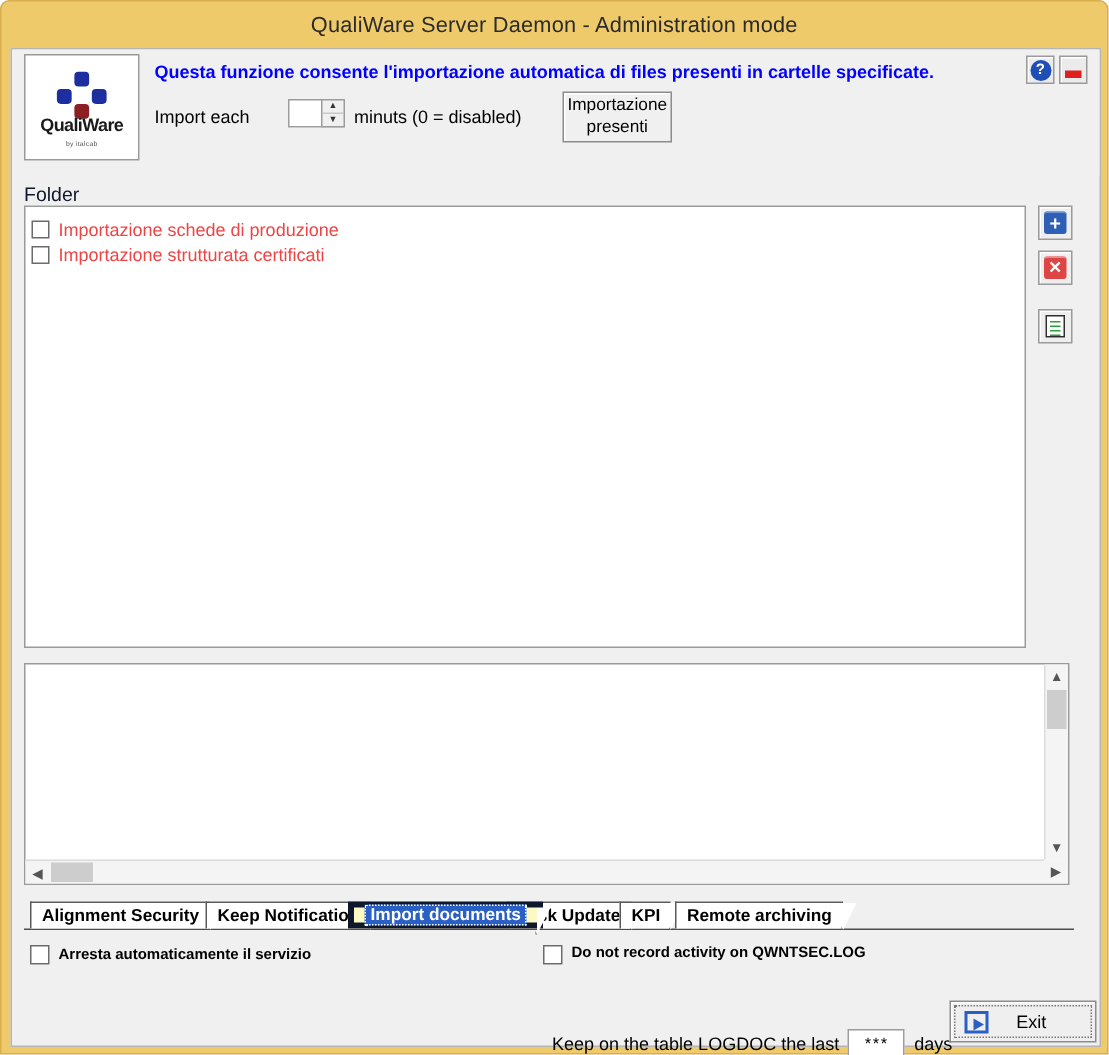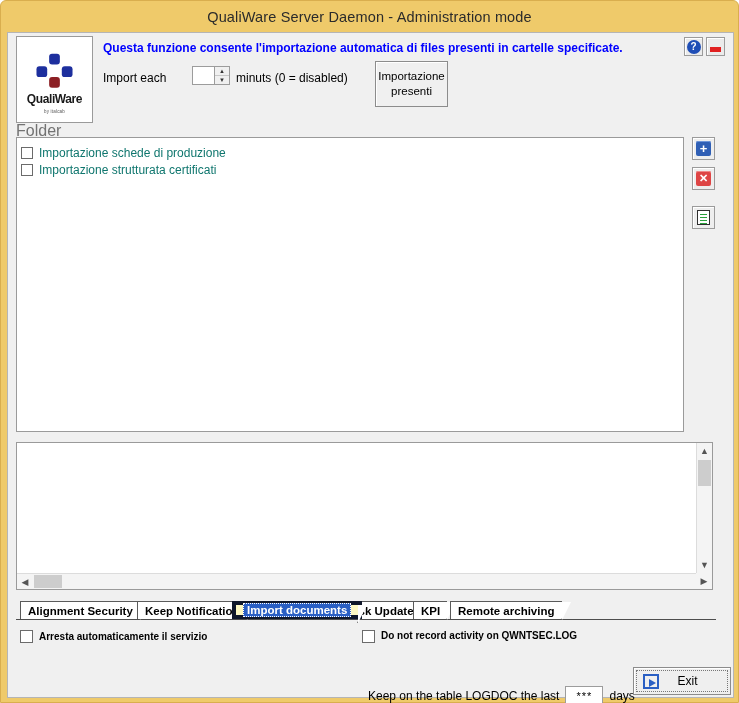--- a/index.html
+++ b/index.html
@@ -35,21 +35,21 @@
     border:1px solid #b5b5b5;
     box-sizing:border-box;
   }
 
   
   .header{
     position:absolute;left:0;top:0;width:725px;height:84px;
     background:#f0f0f0;
   }
   .logo-box{
-    position:absolute;left:8px;top:3px;width:77px;height:87px;
+    position:absolute;left:8px;top:3px;width:77px;height:71px;
     background:#ffffff;border:1px solid #9a9a9a;
     box-sizing:border-box;
   }
   .logo-art{position:absolute;left:0;top:0;width:100%;height:100%;}
   .logo-word{
     position:absolute;left:0;bottom:16px;width:100%;
     text-align:center;font-size:12px;font-weight:bold;
     color:#1a1a1a;letter-spacing:-0.4px;
     font-family:"Liberation Sans", sans-serif;
   }
@@ -78,21 +78,21 @@
     display:flex;flex-direction:column;
   }
   .spin-btns div{
     flex:1;display:flex;align-items:center;justify-content:center;
     font-size:6px;line-height:1;color:#333;
   }
   .spin-btns div:first-child{border-bottom:1px solid #c8c8c8;}
   .lbl-minuts{position:absolute;left:228px;top:38px;font-size:12px;}
 
   .btn-immediata{
-    position:absolute;left:367px;top:28px;width:73px;height:46px;
+    position:absolute;left:367px;top:28px;width:73px;height:34px;
     background:#f0f0f0;border:1px solid #8c8c8c;box-sizing:border-box;
     font-size:11.5px;line-height:15px;text-align:center;
     display:flex;flex-direction:column;align-items:center;justify-content:center;
     cursor:default;
     box-shadow:inset 1px 1px 0 #ffffff;
   }
 
   .topright-btns{position:absolute;right:8px;top:4px;display:flex;gap:3px;}
   .tool-sq{
     width:19px;height:19px;background:#ebebeb;
@@ -103,36 +103,36 @@
   .help-circle{
     width:14px;height:14px;border-radius:50%;
     background:#1f4eb6;color:#fff;font-size:10px;font-weight:bold;
     display:flex;align-items:center;justify-content:center;
     line-height:1;
   }
   .min-bar{width:11px;height:5px;background:#e02020;margin-top:5px;}
 
   
   .lbl-folder{
-    position:absolute;left:8px;top:89px;font-size:16px;color:#737373;
+    position:absolute;left:8px;top:89px;font-size:13px;color:#0f172a;
   }
   .folder-list{
     position:absolute;left:8px;top:104px;width:668px;height:295px;
     background:#ffffff;border:1px solid #9a9a9a;box-sizing:border-box;
     overflow:hidden;
   }
   .folder-row{
     display:flex;align-items:center;height:17px;padding-left:4px;
   }
   .cb{
     width:12px;height:12px;background:#fff;
     border:1px solid #6b6b6b;box-sizing:border-box;
     flex:0 0 auto;margin-right:6px;
   }
-  .folder-row span{font-size:12px;color:#0f766e;margin-top:12px;}
+  .folder-row span{font-size:12px;color:#ef4444;margin-top:12px;}
 
   .side-btns{position:absolute;left:684px;top:104px;}
   .side-btn{
     width:23px;height:23px;background:#eeeeee;
     border:1px solid #9b9b9b;box-sizing:border-box;
     display:flex;align-items:center;justify-content:center;
     margin-bottom:7px;
     box-shadow:inset 1px 1px 0 #ffffff;
   }
   .sq-plus{

